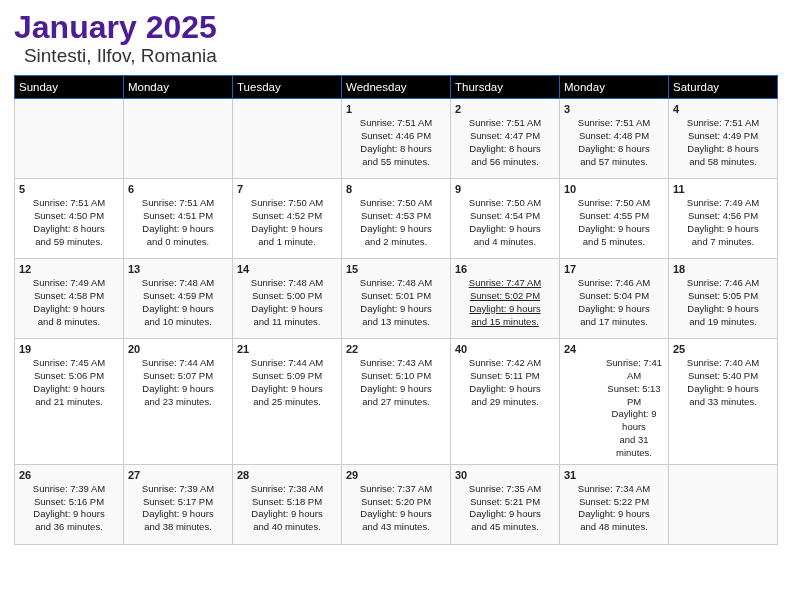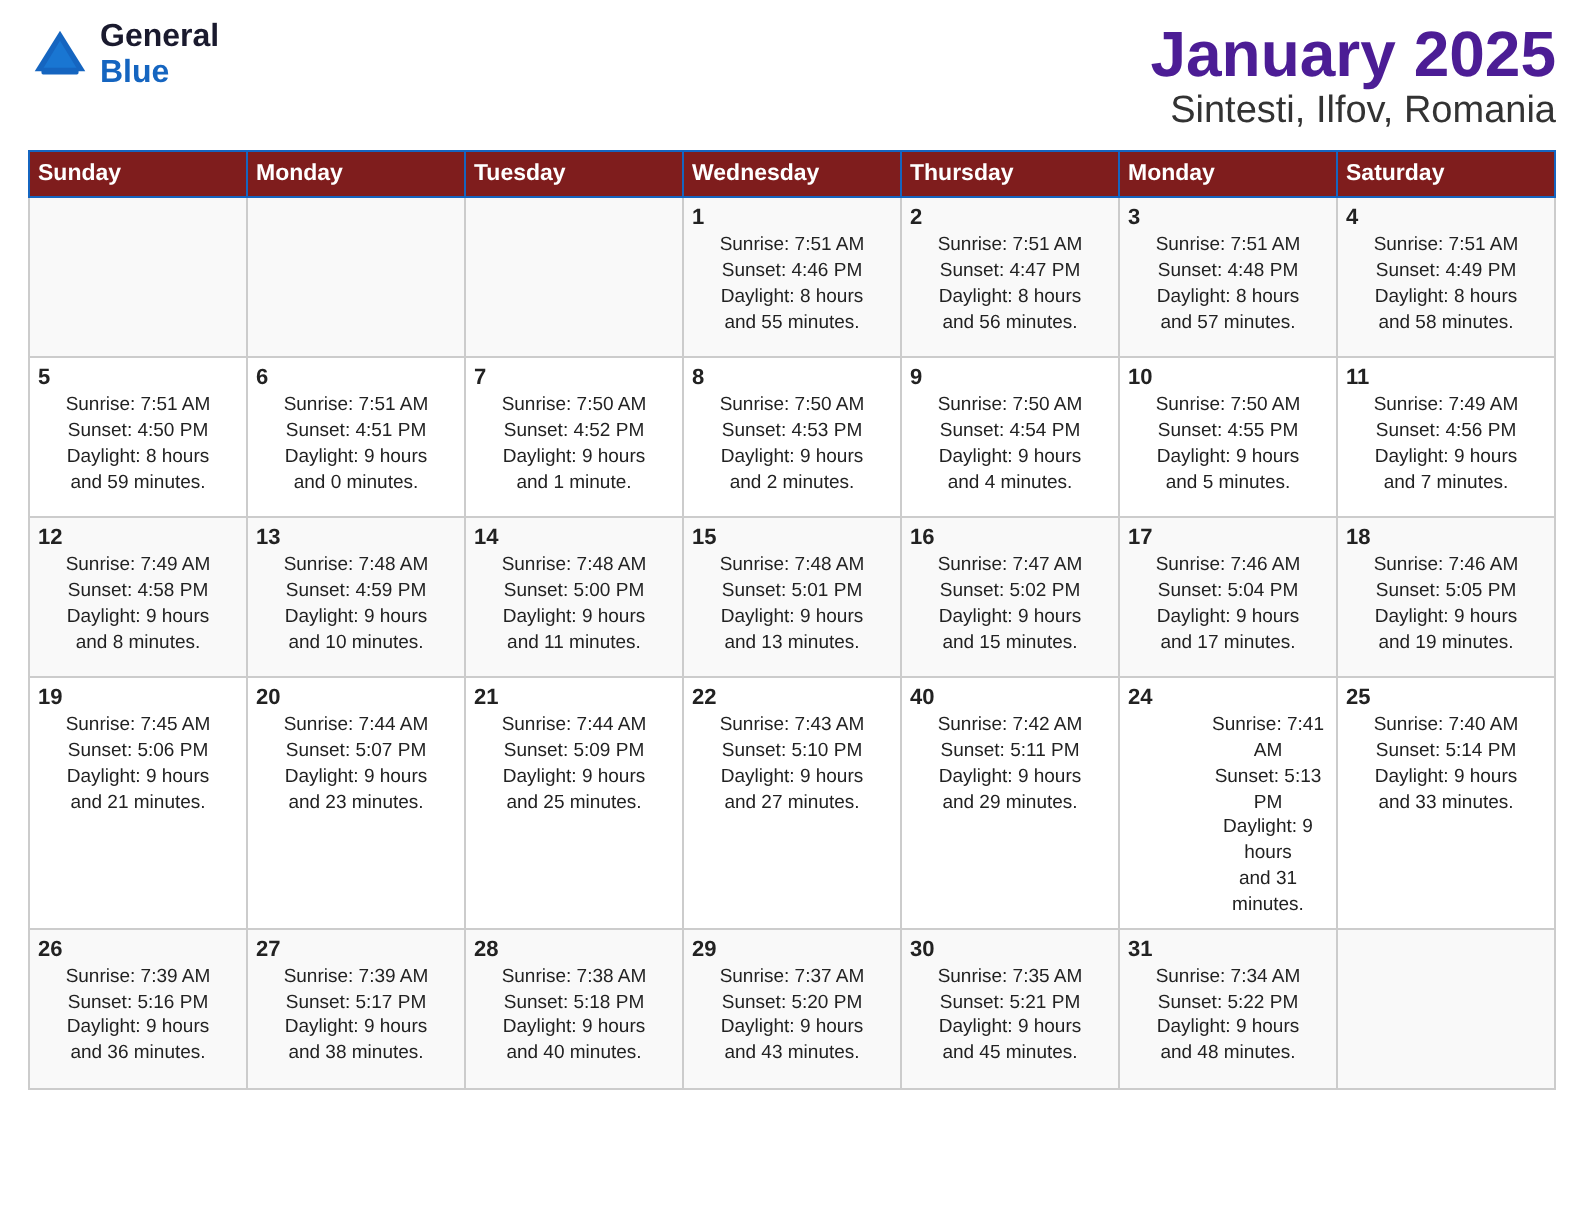--- a/index.html
+++ b/index.html
@@ -57,24 +57,24 @@
       font-size: 19px;
       font-weight: normal;
       color: #333;
     }
     table {
       width: 100%;
       border-collapse: collapse;
       table-layout: fixed;
     }
     thead tr th {
-      background-color: #7f1d1d;
+      background-color: #000000;
       color: #fff;
       font-size: 11.5px;
-      font-weight: bold;
+      font-weight: normal;
       padding: 5px 4px;
       text-align: left;
       border: 1px solid #1565c0;
     }
     tbody tr td {
       border: 1px solid #ccc;
       vertical-align: top;
       padding: 4px 4px;
       font-size: 10px;
       color: #222;
@@ -95,31 +95,20 @@
       line-height: 1.35;
       color: #222;
       text-align: center;
     }
   </style>
 </head>
 <body>
 
 <div class="container">
   <div class="header-row">
-    <div class="logo">
-      <svg class="logo-icon" viewBox="0 0 38 38" xmlns="http://www.w3.org/2000/svg">
-        <polygon points="19,4 34,28 4,28" fill="#1565c0"></polygon>
-        <polygon points="19,10 30,28 8,28" fill="#1976d2"></polygon>
-        <rect x="8" y="26" width="22" height="4" rx="1" fill="#1565c0"></rect>
-      </svg>
-      <div class="logo-text">
-        <span class="logo-general">General</span>
-        <span class="logo-blue">Blue</span>
-      </div>
-    </div>
     <div class="title-block">
       <h1>January 2025</h1>
       <h2>Sintesti, Ilfov, Romania</h2>
     </div>
   </div>
 
   <table>
     <thead>
       <tr>
         <th>Sunday</th>
@@ -240,21 +229,21 @@
           </td>
           <td>
             <span class="day-num">15</span>
             <div class="day-info" style="white-space: pre-line;">Sunrise: 7:48 AM
 Sunset: 5:01 PM
 Daylight: 9 hours
 and 13 minutes.</div>
           </td>
           <td>
             <span class="day-num">16</span>
-            <div class="day-info" style="white-space: pre-line;">Sunrise: 7:47 AM
+            <div class="day-info" style="white-space: pre-line; text-decoration: underline;">Sunrise: 7:47 AM
 Sunset: 5:02 PM
 Daylight: 9 hours
 and 15 minutes.</div>
           </td>
           <td>
             <span class="day-num">17</span>
             <div class="day-info" style="white-space: pre-line;">Sunrise: 7:46 AM
 Sunset: 5:04 PM
 Daylight: 9 hours
 and 17 minutes.</div>
@@ -306,21 +295,21 @@
           <td>
             <span class="day-num">24</span>
             <div class="day-info" style="white-space: pre-line; margin-left: 40px;">Sunrise: 7:41 AM
 Sunset: 5:13 PM
 Daylight: 9 hours
 and 31 minutes.</div>
           </td>
           <td>
             <span class="day-num">25</span>
             <div class="day-info" style="white-space: pre-line;">Sunrise: 7:40 AM
-Sunset: 5:14 PM
+Sunset: 5:40 PM
 Daylight: 9 hours
 and 33 minutes.</div>
           </td>
         </tr>
         <tr>
           <td>
             <span class="day-num">26</span>
             <div class="day-info" style="white-space: pre-line;">Sunrise: 7:39 AM
 Sunset: 5:16 PM
 Daylight: 9 hours

